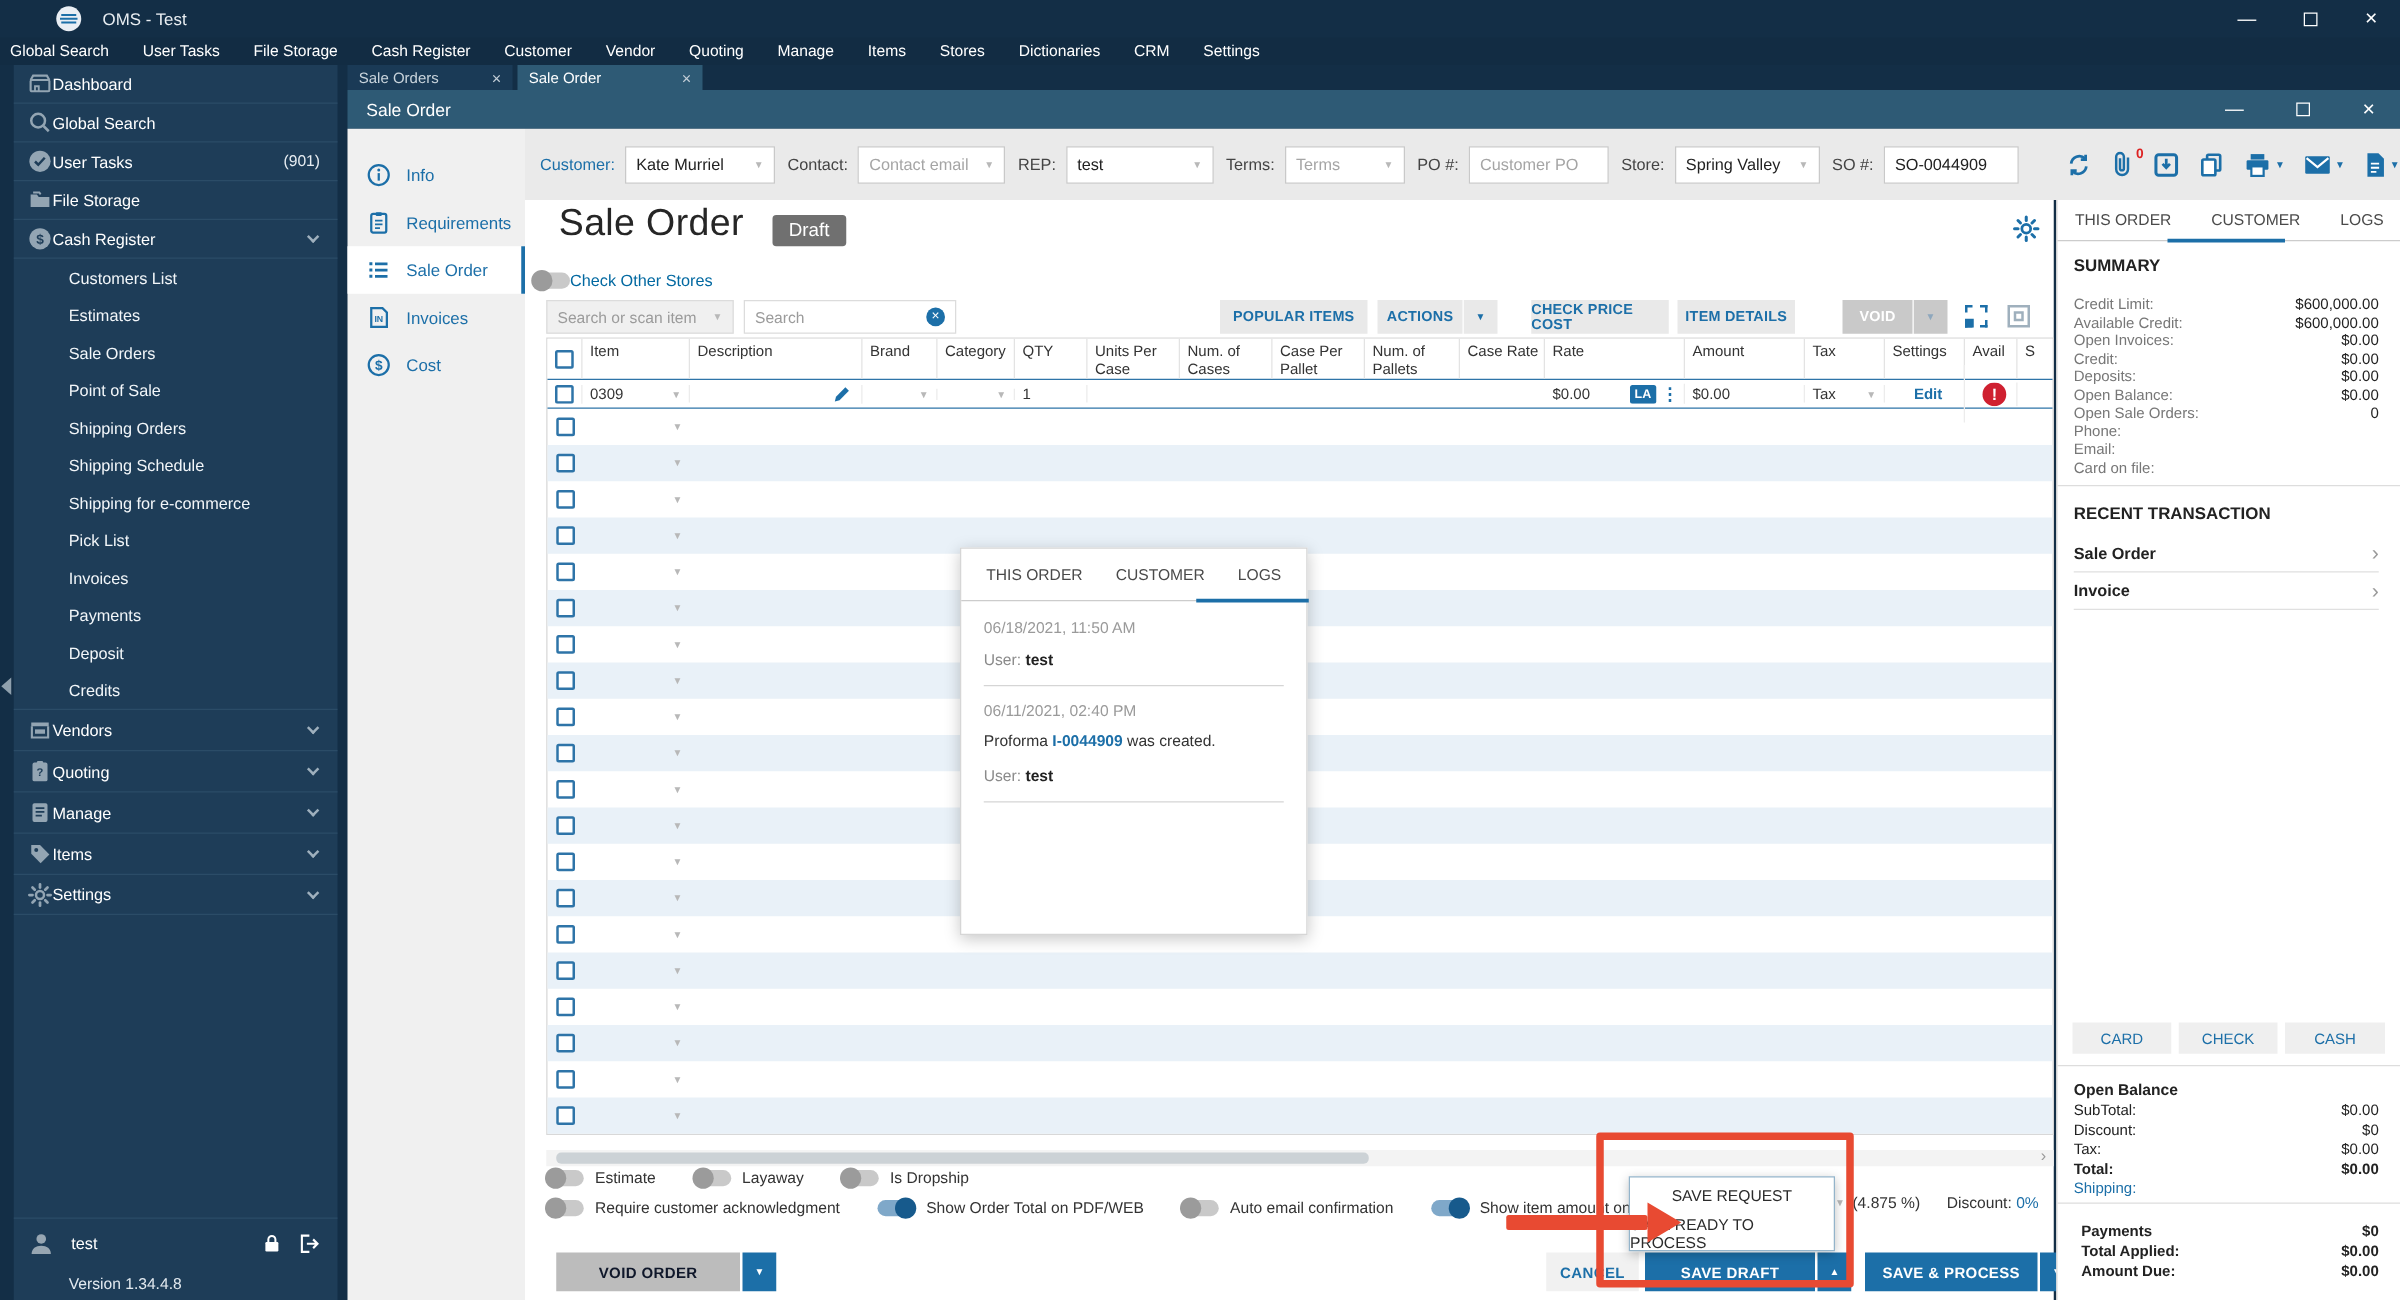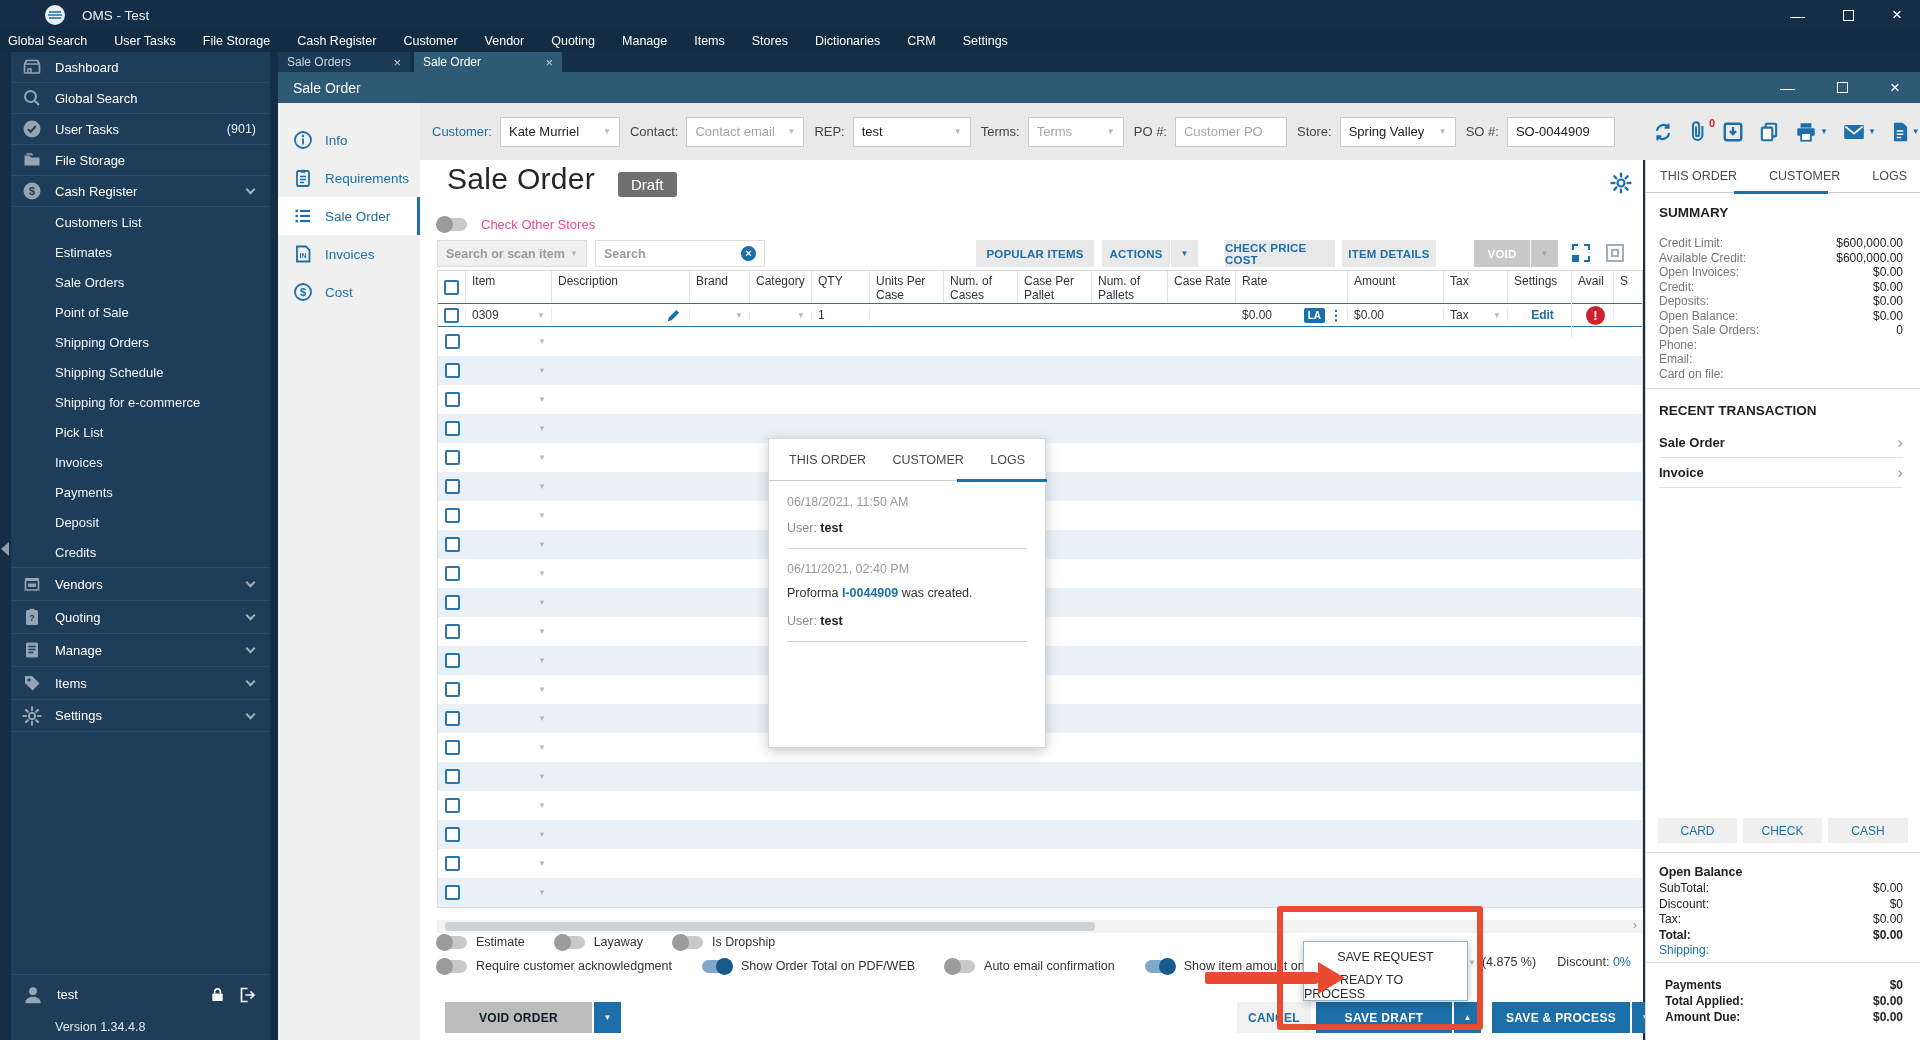--- a/index.html
+++ b/index.html
@@ -19,21 +19,21 @@
   
   .menubar { position:absolute; left:0; top:30px; width:1920px; height:22px; background:#122c43; display:flex; align-items:center; gap:27px; padding-left:8px; }
   .menubar span { color:#fff; font-size:12.5px; white-space:nowrap; }
 
   
   .sidebar { position:absolute; left:11px; top:52px; width:259px; height:988px; background:#1e3d58; color:#fff; }
   .side-item { height:31px; display:flex; align-items:center; font-size:13px; position:relative; }
   .side-item.sep { border-bottom:1px solid #2b4c67; }
   .side-item.sep-top { border-top:1px solid #2b4c67; height:33px; }
   .side-ico { width:20px; height:20px; margin-left:11px; flex:0 0 20px; }
-  .side-label { margin-left:13px; }
+  .side-label { }
   .side-badge { position:absolute; right:14px; font-size:12.5px; color:#e7edf2; }
   .chev { width:7px; height:7px; border-right:2px solid #9fb0bd; border-bottom:2px solid #9fb0bd; position:absolute; right:16px; }
   .chev.down { transform:rotate(45deg); margin-top:-3px; }
   .chev.up { transform:rotate(-135deg); margin-top:3px; }
   .sub-item { height:30px; display:flex; align-items:center; padding-left:44px; font-size:13px; color:#f2f6f9; }
   .user-bar { position:absolute; left:0; bottom:26px; width:259px; height:40px; border-top:1px solid #2b4c67; display:flex; align-items:center; }
   .user-name { margin-left:13px; font-size:13px; }
   .user-icons { position:absolute; right:14px; display:flex; gap:12px; align-items:center; }
   .version { position:absolute; left:44px; bottom:6px; font-size:12.5px; color:#e3eaf0; }
   .collapse-arrow { position:absolute; left:1px; top:542px; width:0; height:0; border-top:7px solid transparent; border-bottom:7px solid transparent; border-right:8px solid #8fa0ad; }
@@ -63,23 +63,23 @@
   
   .innernav { position:absolute; left:278px; top:103px; width:142px; height:937px; background:#f0f0f0; padding-top:18px; }
   .nav-item { height:38px; display:flex; align-items:center; padding-left:15px; gap:12px; color:#1c6fa8; font-size:13.5px; }
   .nav-item.active { background:#fff; border-right:3px solid #1c6fa8; }
 
   
   .main { position:absolute; left:420px; top:160px; width:1223px; height:880px; background:#fff; }
   .page-title { position:absolute; left:27px; top:2px; font-size:30px; color:#262626; letter-spacing:.3px; }
   .draft-badge { position:absolute; left:198px; top:12px; background:#707070; color:#fff; font-size:15px; padding:4px 13px; border-radius:3px; }
   .gear { position:absolute; left:1190px; top:12px; }
-  .cos-row { position:absolute; left:17px; top:57px; display:flex; align-items:center; gap:14px; font-size:13px; color:#ec4899; }
+  .cos-row { position:absolute; left:6px; top:57px; display:flex; align-items:center; font-size:13px; color:#0369a1; }
   .search-row { position:absolute; left:17px; top:80px; display:flex; gap:8px; }
-  .sfield { background:#f0f0f0; border:1px solid #dcdcdc; height:27px; display:flex; align-items:center; padding:0 8px; font-size:12.5px; color:#9b9b9b;font-weight:bold; }
+  .sfield { background:#f0f0f0; border:1px solid #dcdcdc; height:27px; display:flex; align-items:center; padding:0 8px; font-size:12.5px; color:#9b9b9b; }
   .clear-ico { margin-left:auto; width:15px; height:15px; border-radius:50%; background:#1c6fa8; color:#fff; font-size:11px; line-height:15px; text-align:center; }
   .act-btns { position:absolute; top:80px; left:0; width:1223px; height:27px; }
   .btn { position:absolute; height:27px; background:#e9e9e9; color:#1c6fa8; font-size:11.5px; font-weight:bold; display:flex; align-items:center; justify-content:center; letter-spacing:.2px; }
   .btn.disabled { background:#c9c9c9; color:#fff; }
   .btn-caret { font-size:8px; }
 
   
   .tbl { position:absolute; left:17px; top:110px; width:1206px; border:1px solid #d8d8d8; }
   .thead { display:flex; height:32px; background:#fff; }
   .th { font-size:12px; color:#333; padding:2px 0 0 6px; line-height:14px; border-right:1px solid #e3e3e3; overflow:hidden; display:flex; align-items:flex-start; padding-top:3px; }

